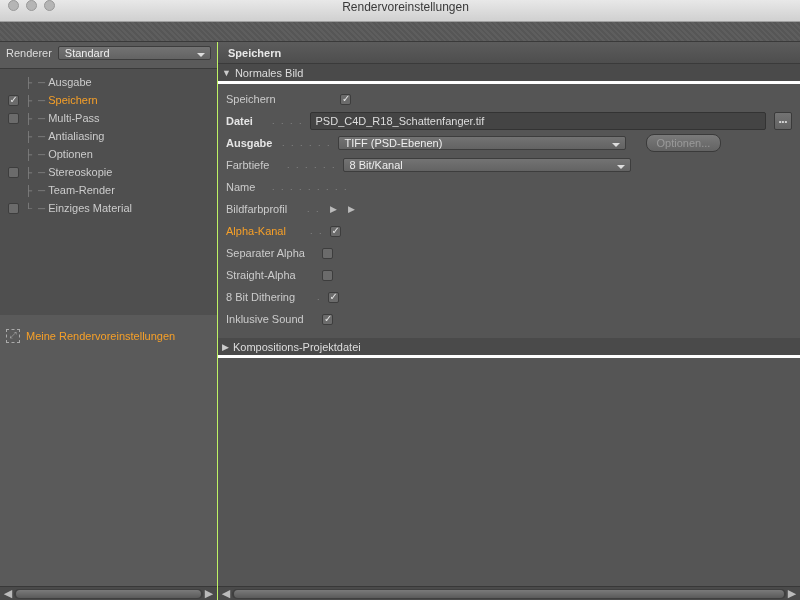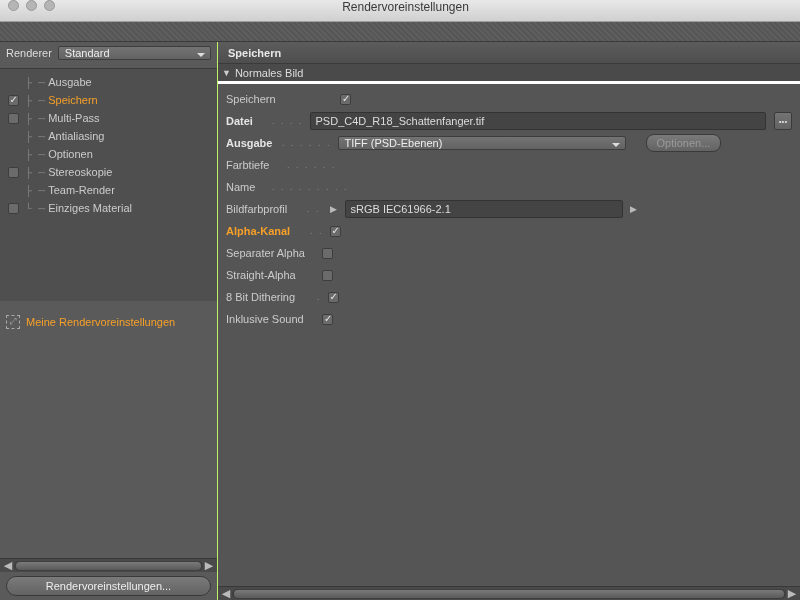--- a/index.html
+++ b/index.html
@@ -53,21 +53,21 @@
   
   .panel-header { height:22px; background:linear-gradient(#5c5c5c,#4e4e4e); border-bottom:1px solid #3a3a3a; display:flex; align-items:center; padding:0 10px; font-weight:bold; color:#e8e8e8; }
   .section-header { height:20px; background:#4a4a4a; display:flex; align-items:center; padding:0 4px; color:#ddd; cursor:pointer; border-bottom:3px solid #ffffff; }
   .tri { display:inline-block; margin-right:4px; color:#ccc; font-size:9px; }
   .tri.open::before { content:"▼"; }
   .tri.closed::before { content:"▶"; }
   .section-body { padding:4px 8px 8px 8px; background:#555; }
   .field-row { display:flex; align-items:center; height:22px; gap:4px; }
   .field-label { width:100px; color:#ccc; position:relative; }
   .field-label.bold { font-weight:bold; color:#e5e5e5; }
-  .field-label.highlight { font-weight:bold; color:#f7a028; }
+  .field-label.highlight { font-weight:normal; color:#f7a028; }
   .dots { color:#888; letter-spacing:2px; margin:0 2px; font-size:9px; flex:none; }
   .text-input { flex:1; height:18px; background:#444; border:1px solid #333; color:#ddd; padding:0 5px; border-radius:2px; }
   .path-btn { width:18px; height:18px; background:linear-gradient(#737373,#636363); border:1px solid #3a3a3a; border-radius:2px; color:#ddd; display:flex; align-items:center; justify-content:center; margin-left:4px; cursor:pointer; font-size:8px; }
   .select { flex:1; max-width:288px; }
   .arrow-r { width:14px; height:18px; display:flex; align-items:center; justify-content:center; color:#bbb; font-size:9px; cursor:pointer; }
   .spacer-col { width:70px; }
   .content-body { flex:1; overflow:auto; background:#555; }
 </style>
 </head>
 <body>
@@ -161,25 +161,20 @@
 
     <div style="flex:1"></div>
 
     <div class="scroll-h">
       <div class="scroll-btn">◀</div>
       <div class="scroll-track">
           <div class="scroll-thumb"></div>
         </div>
       <div class="scroll-btn">▶</div>
     </div>
-    <div class="footer-btn-row">
-      <div class="footer-btn">
-          <span>Rendervoreinstellungen...</span>
-        </div>
-    </div>
   </div>
 
   <div class="content">
     <div class="panel-header">Speichern</div>
 
     <div class="content-body">
       <div class="section-header">
         <span class="tri open"></span>
         <span>Normales Bild</span>
       </div>
@@ -201,32 +196,34 @@
               <span>TIFF (PSD-Ebenen)</span>
             </div>
           <div style="width:12px"></div>
           <div class="btn small disabled">
               <span>Optionen...</span>
             </div>
         </div>
         <div class="field-row">
           <span class="field-label" style="width:55px">Farbtiefe</span>
           <span class="dots">. . . . . .</span>
+          <div class="dropdown select">
+              <span>8 Bit/Kanal</span>
+            </div>
           <div class="spacer-col"></div>
         </div>
         <div class="field-row">
           <span class="field-label" style="width:40px">Name</span>
           <span class="dots">. . . . . . . . .</span>
           <div class="spacer-col"></div>
         </div>
         <div class="field-row">
           <span class="field-label" style="width:75px">Bildfarbprofil</span>
           <span class="dots">. .</span>
           <div class="arrow-r">▶</div>
-          <input class="text-input" style="max-width: 278px;" value="sRGB IEC61966-2.1">
           <div class="arrow-r">▶</div>
           <div class="spacer-col"></div>
         </div>
         <div class="field-row">
           <span class="field-label highlight" style="width:78px">Alpha-Kanal</span>
           <span class="dots">. .</span>
           <div class="cb checked"></div>
         </div>
         <div class="field-row">
           <span class="field-label" style="width:92px">Separater Alpha</span>
@@ -240,20 +237,24 @@
           <span class="field-label" style="width:85px">8 Bit Dithering</span>
           <span class="dots">.</span>
           <div class="cb checked"></div>
         </div>
         <div class="field-row">
           <span class="field-label" style="width:92px">Inklusive Sound</span>
           <div class="cb checked"></div>
         </div>
       </div>
 
+      <div class="section-header">
+        <span class="tri closed"></span>
+        <span>Kompositions-Projektdatei</span>
+      </div>
     </div>
 
     <div class="scroll-h">
       <div class="scroll-btn">◀</div>
       <div class="scroll-track">
           <div class="scroll-thumb"></div>
         </div>
       <div class="scroll-btn">▶</div>
     </div>
   </div>

